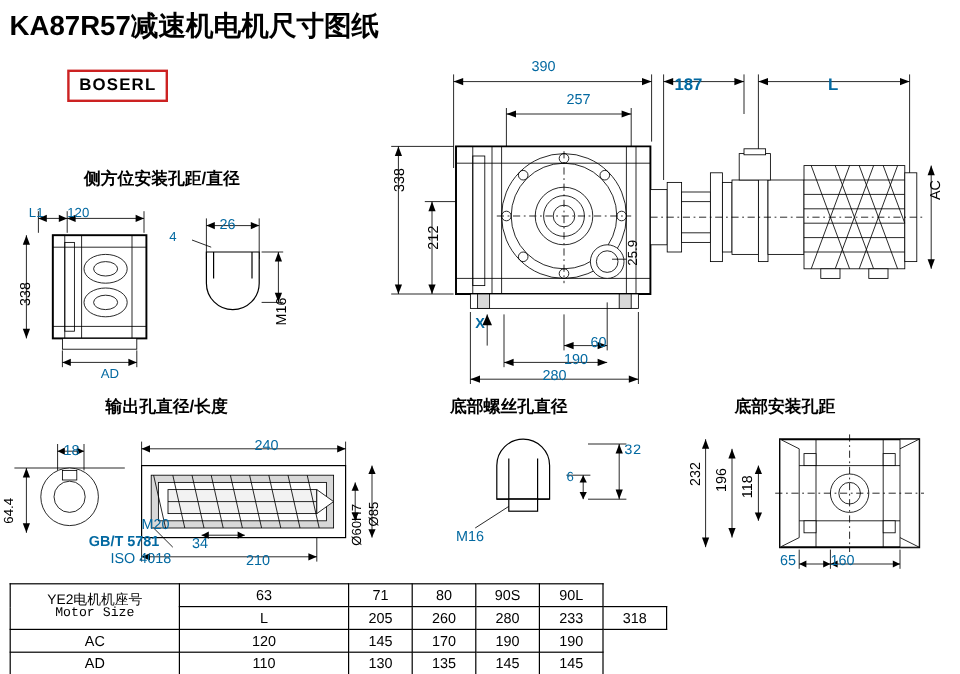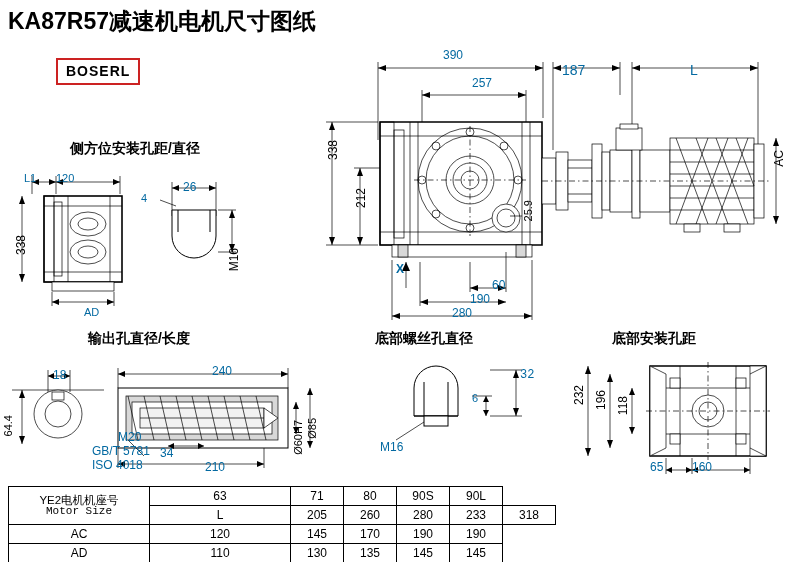--- a/index.html
+++ b/index.html
@@ -26,21 +26,21 @@
   }
   .logo-text{
     color:#000000;font-weight:bold;font-size:14px;letter-spacing:1px;
   }
   .sec-label{
     color:#000000;font-weight:bold;font-size:14px;white-space:nowrap;
   }
   .dim{
     font-size:12px;color:#0369a1;white-space:nowrap;
   }
-  .dim.b{font-weight:normal;font-size:14px;}
+  .dim.b{font-weight:bold;font-size:14px;}
   .vert{
     writing-mode:vertical-rl;
     transform:rotate(180deg);
     font-size:12px;
     white-space:nowrap;
   }
   svg{display:block;}
   .ln{stroke:#000;stroke-width:1;fill:none;}
   .ln2{stroke:#000;stroke-width:1.6;fill:none;}
   .thin{stroke:#000;stroke-width:0.7;fill:none;}
@@ -433,21 +433,21 @@
 </svg>
 
 <div class="abs dim" style="left:53px;top:368px;">18</div>
 <div class="abs vert" style="left:2px;top:415px;font-size:11px;">64.4</div>
 <div class="abs dim" style="left:212px;top:364px;">240</div>
 <div class="abs dim" style="left:160px;top:446px;">34</div>
 <div class="abs dim" style="left:205px;top:460px;">210</div>
 <div class="abs vert" style="left:292px;top:420px;font-size:11px;">Ø60H7</div>
 <div class="abs vert" style="left:306px;top:418px;font-size:11px;">Ø85</div>
 <div class="abs dim" style="left:118px;top:430px;">M20</div>
-<div class="abs dim" style="left:92px;top:444px;">GB/T 5781</div>
+<div class="abs dim" style="left:74px;top:444px;font-weight:bold;">GB/T 5781</div>
 <div class="abs dim" style="left:92px;top:458px;">ISO 4018</div>
 
 <svg class="abs" style="left:380px;top:352px;" width="190" height="120">
   <g class="thin">
 
     <line x1="136" y1="18" x2="136" y2="64"></line>
     <line x1="110" y1="18" x2="142" y2="18"></line>
     <line x1="110" y1="64" x2="142" y2="64"></line>
     <path d="M136,18 l-3,8 l6,0 z" fill="#000" stroke="none"></path>
     <path d="M136,64 l-3,-8 l6,0 z" fill="#000" stroke="none"></path>

